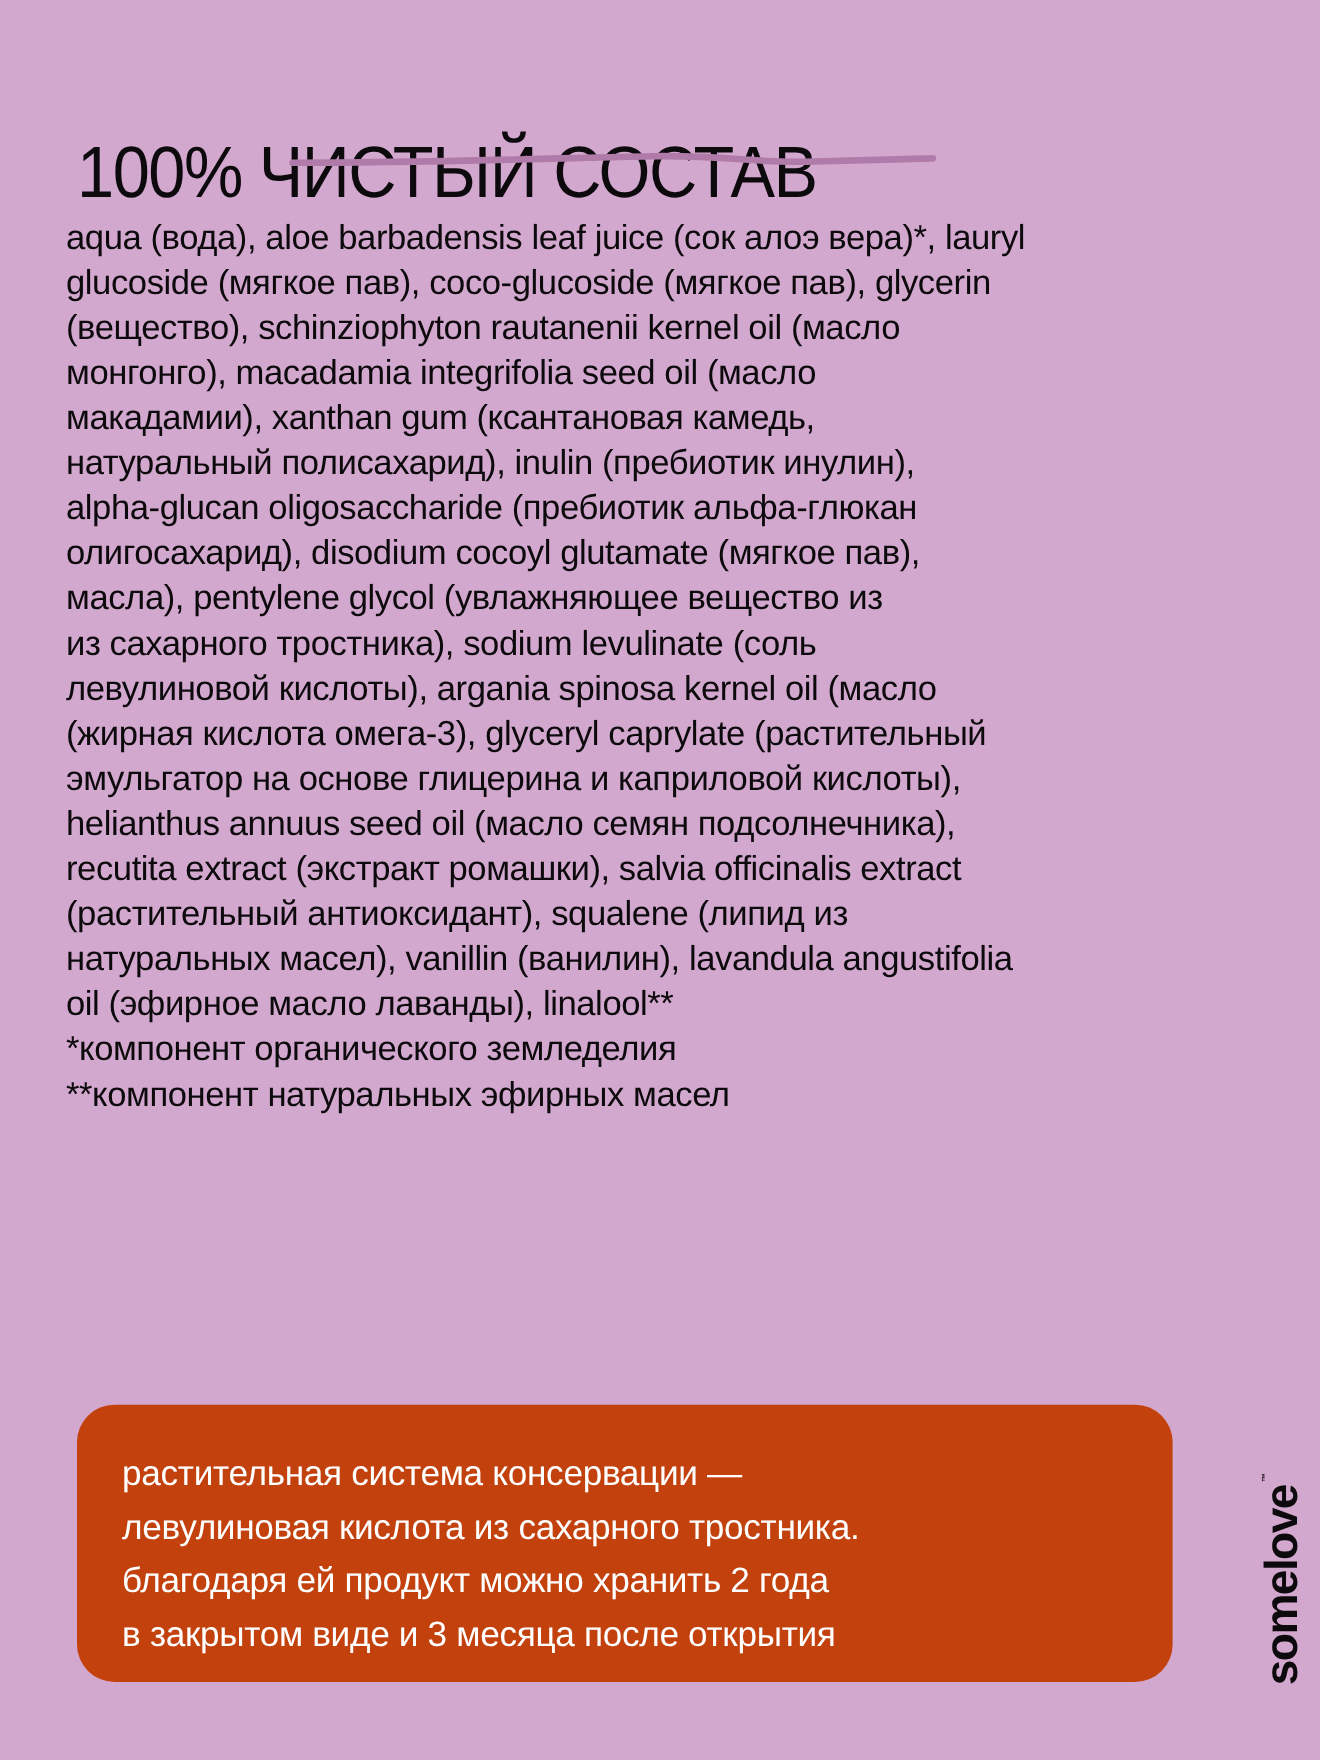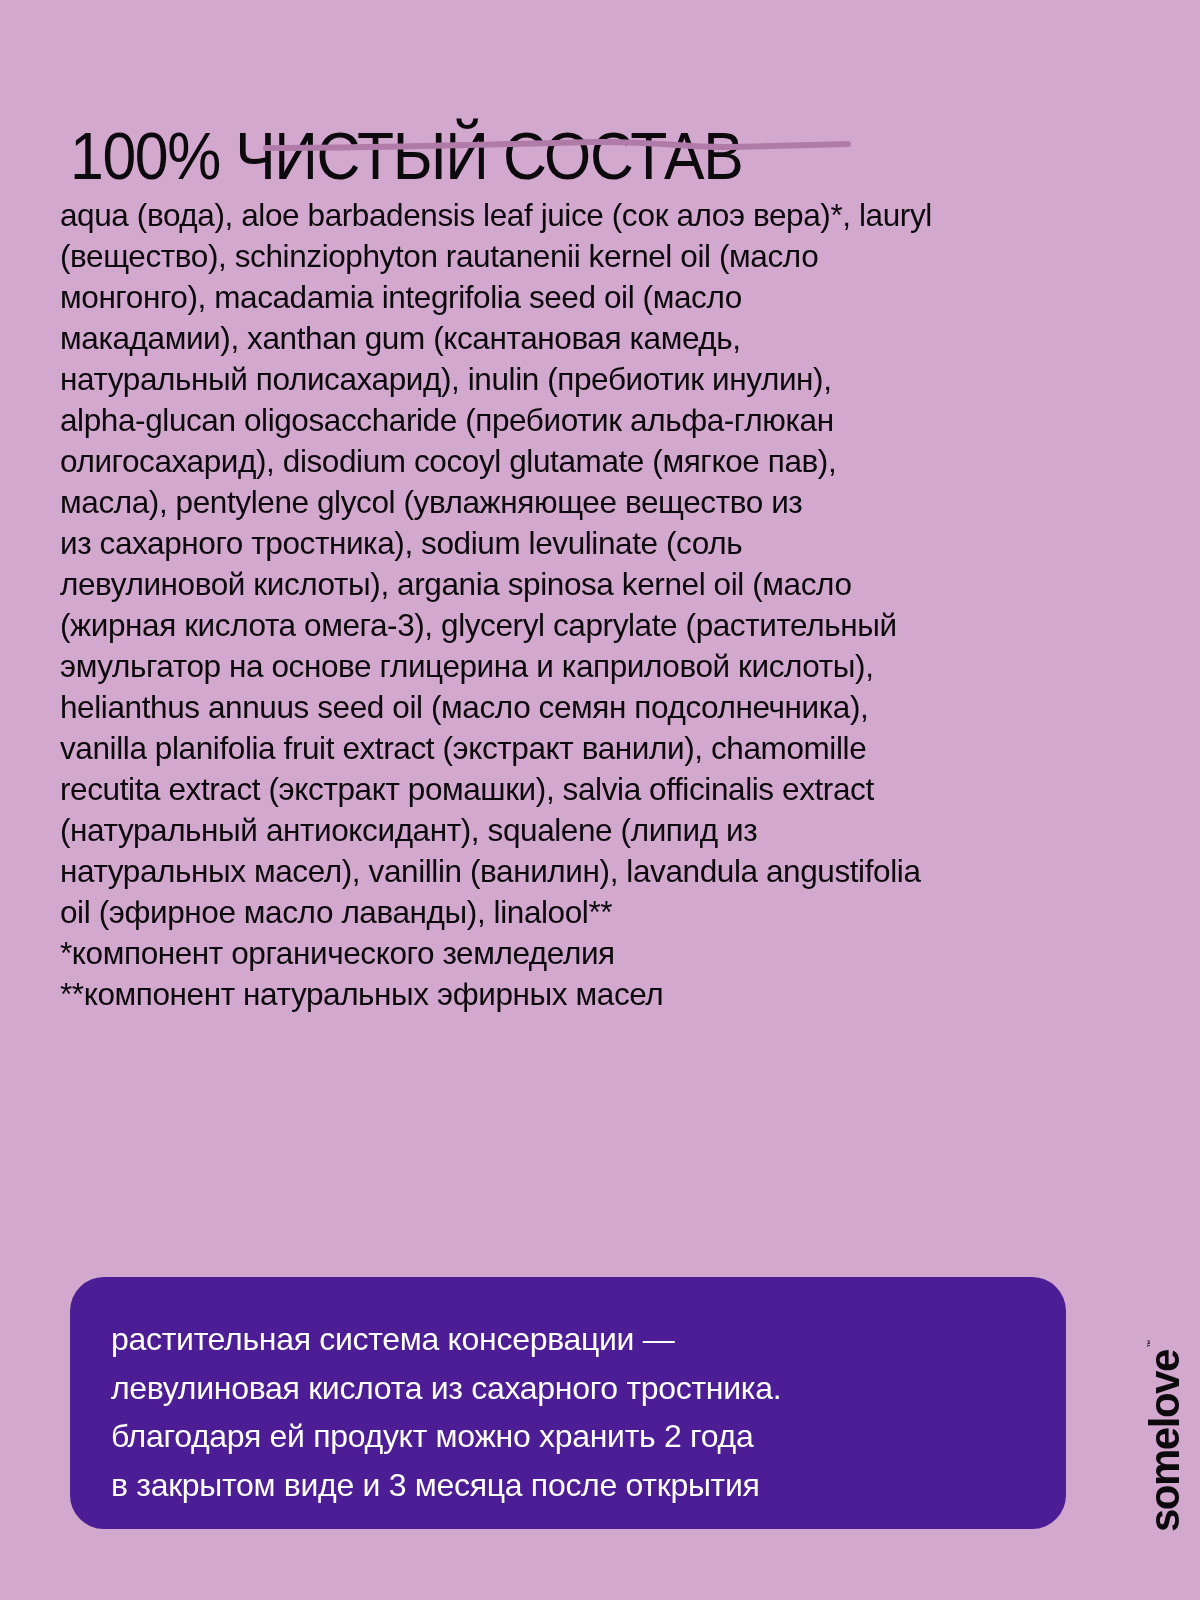--- a/index.html
+++ b/index.html
@@ -17,21 +17,21 @@
       transform: scaleX(0.92); transform-origin: left center;
     }
     .underline { position: absolute; left: 262px; top: 136px; width: 590px; height: 20px; }
     .ingredients {
       position: absolute; left: 60px; top: 195px; width: 1060px;
       font-size: 31.5px; line-height: 41px; letter-spacing: -0.4px;
     }
     .ingredients .line { display: block; white-space: nowrap; }
     .card {
       position: absolute; left: 70px; top: 1277px; width: 996px; height: 252px;
-      background: #4c1d95; border-radius: 34px; box-sizing: border-box;
+      background: #c2410c; border-radius: 34px; box-sizing: border-box;
       padding: 38px 0 0 41px; color: #ffffff;
       font-size: 32px; line-height: 48.5px; letter-spacing: -0.3px;
     }
     .card .line { display: block; white-space: nowrap; }
     .logo {
       position: absolute; left: 1128px; top: 1532px;
       transform: rotate(-90deg); transform-origin: left top;
       font-size: 42px; font-weight: 700; letter-spacing: -1.5px; white-space: nowrap;
       line-height: 46px;
     }
@@ -42,35 +42,35 @@
 
 <div class="title-wrap">
   <div class="title">100% ЧИСТЫЙ СОСТАВ</div>
 </div>
 <svg class="underline" viewBox="0 0 590 20" preserveAspectRatio="none">
   <path d="M4 12 C 120 12, 240 8, 330 6 C 400 5, 420 12, 470 11 C 520 10, 560 9, 586 8" stroke="#b07ba9" stroke-width="6" fill="none" stroke-linecap="round"></path>
 </svg>
 
 <div class="ingredients">
   <span class="line">aqua (вода), aloe barbadensis leaf juice (сок алоэ вера)*, lauryl</span>
+  <span class="line">glucoside (мягкое пав), coco-glucoside (мягкое пав), glycerin</span>
   <span class="line">(вещество), schinziophyton rautanenii kernel oil (масло</span>
   <span class="line">монгонго), macadamia integrifolia seed oil (масло</span>
   <span class="line">макадамии), xanthan gum (ксантановая камедь,</span>
   <span class="line">натуральный полисахарид), inulin (пребиотик инулин),</span>
   <span class="line">alpha-glucan oligosaccharide (пребиотик альфа-глюкан</span>
   <span class="line">олигосахарид), disodium cocoyl glutamate (мягкое пав),</span>
   <span class="line">масла), pentylene glycol (увлажняющее вещество из</span>
   <span class="line">из сахарного тростника), sodium levulinate (соль</span>
   <span class="line">левулиновой кислоты), argania spinosa kernel oil (масло</span>
   <span class="line">(жирная кислота омега-3), glyceryl caprylate (растительный</span>
   <span class="line">эмульгатор на основе глицерина и каприловой кислоты),</span>
   <span class="line">helianthus annuus seed oil (масло семян подсолнечника),</span>
-  <span class="line">vanilla planifolia fruit extract (экстракт ванили), chamomille</span>
   <span class="line">recutita extract (экстракт ромашки), salvia officinalis extract</span>
-  <span class="line">(натуральный антиоксидант), squalene (липид из</span>
+  <span class="line">(растительный антиоксидант), squalene (липид из</span>
   <span class="line">натуральных масел), vanillin (ванилин), lavandula angustifolia</span>
   <span class="line">oil (эфирное масло лаванды), linalool**</span>
   <span class="line">*компонент органического земледелия</span>
   <span class="line">**компонент натуральных эфирных масел</span>
 </div>
 
 <div class="card">
   <span class="line">растительная система консервации —</span>
   <span class="line">левулиновая кислота из сахарного тростника.</span>
   <span class="line">благодаря ей продукт можно хранить 2 года</span>

